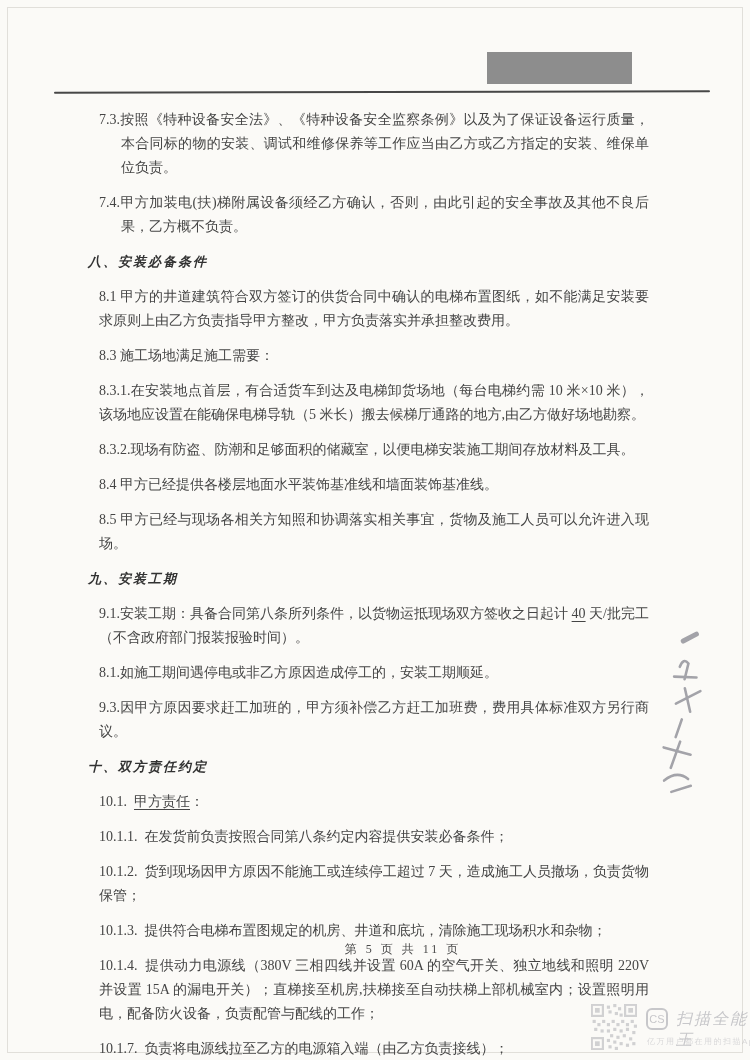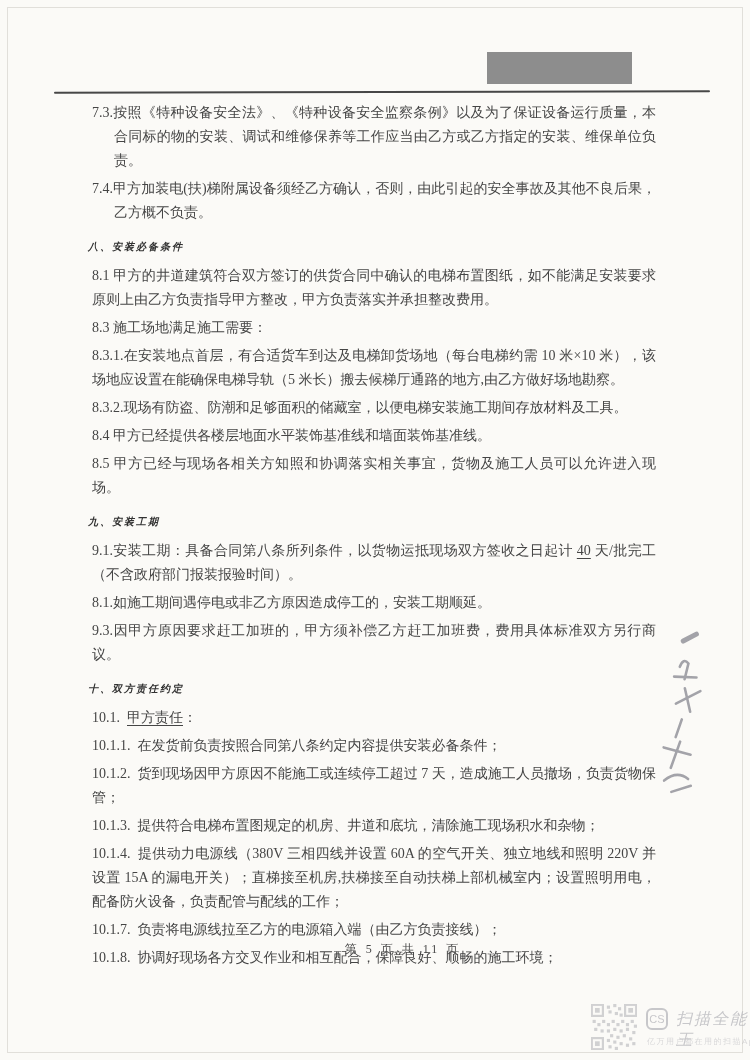--- a/index.html
+++ b/index.html
@@ -12,24 +12,24 @@
     background:var(--page-bg);
     font-family:"Liberation Serif","DejaVu Serif",serif;
   }
   .scan-frame{position:absolute;inset:7px;border:1px solid #e1dfda;pointer-events:none;}
   .redaction{position:absolute;left:487px;top:52px;width:145px;height:32px;background:var(--redaction);}
   .rule{position:absolute;left:54px;top:91px;width:656px;height:2px;background:var(--rule);transform:rotate(-0.12deg);border-radius:1px;}
   .doc{
     position:absolute;left:88px;top:97px;width:572px;
     color:var(--text);font-size:14px;line-height:24px;text-align:justify;
   }
-  .doc p{margin:4px;white-space:pre-wrap;}
+  .doc p{margin:11px;white-space:pre-wrap;}
   .doc p.heading{
     font-weight:bold;font-style:italic;color:var(--heading);
-    font-size:10px;letter-spacing:2px;margin:10px 0 5px 0;
+    font-size:13px;letter-spacing:2px;margin:10px 0 5px 0;
   }
   .doc p.hang{padding-left:22px;text-indent:-22px;}
   .u{text-decoration:underline;text-underline-offset:3px;}
   .footer{
     position:absolute;left:0;top:941px;width:750px;text-align:center;
     font-size:12px;letter-spacing:3px;color:var(--footer);padding-left:28px;
   }
   .hw{position:absolute;opacity:.8;color:var(--handwriting);}
   .hw svg{display:block;}
   .qr{position:absolute;left:591px;top:1004px;width:46px;height:46px;color:var(--watermark);opacity:.6;}

